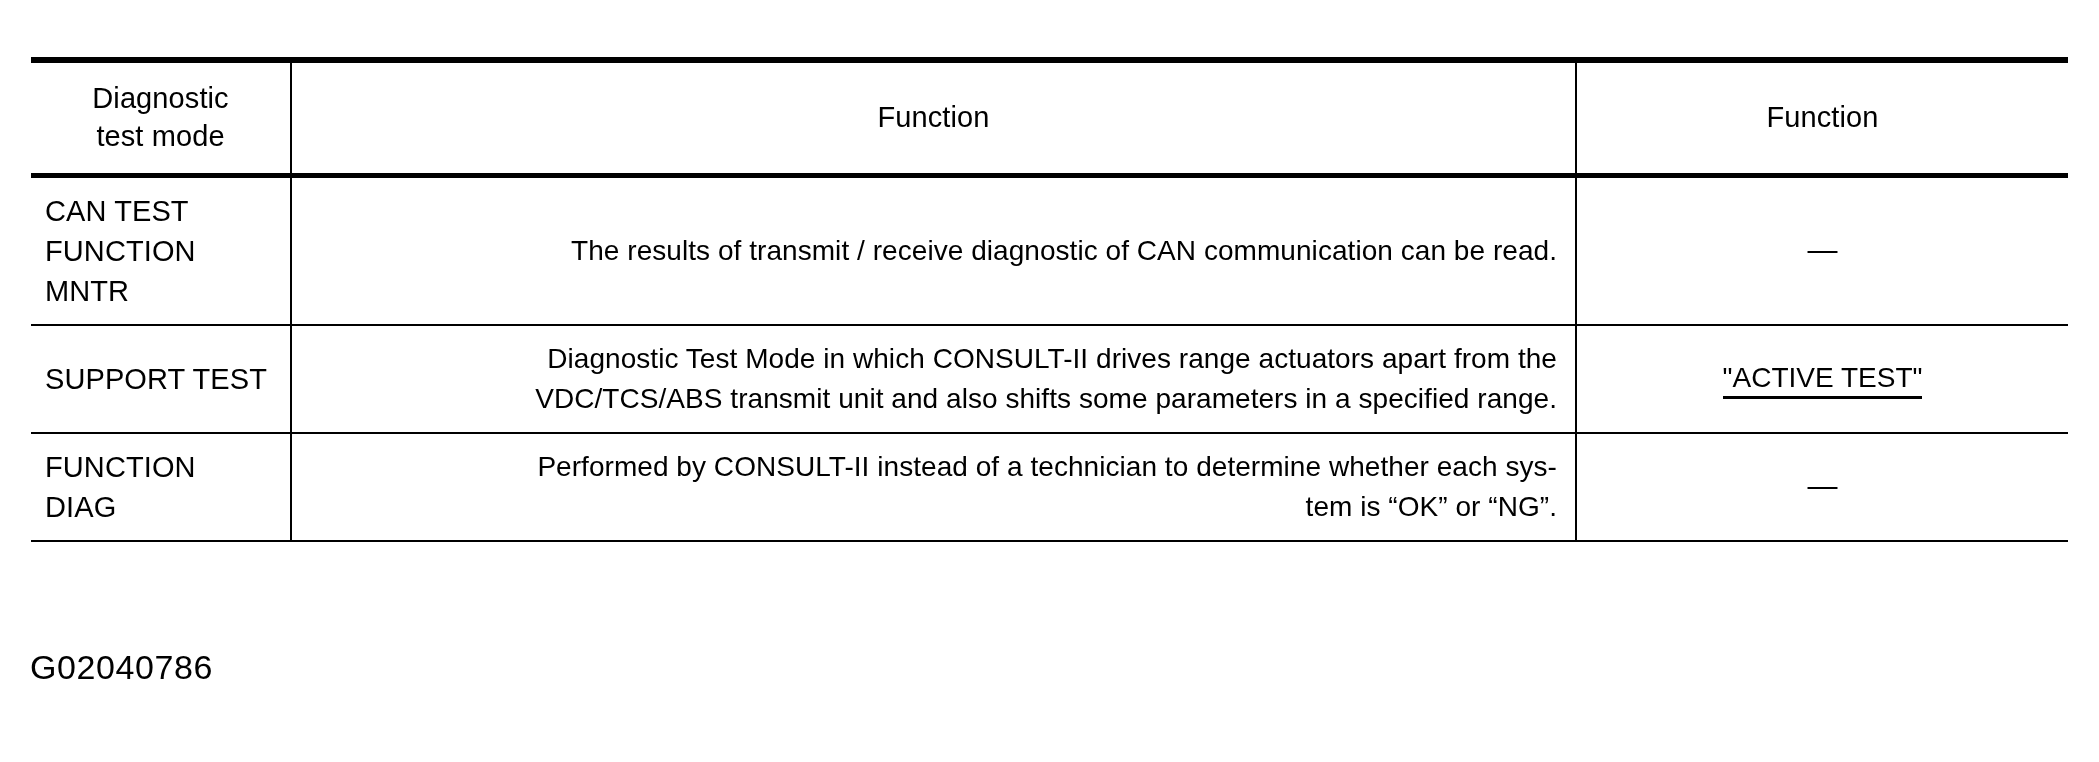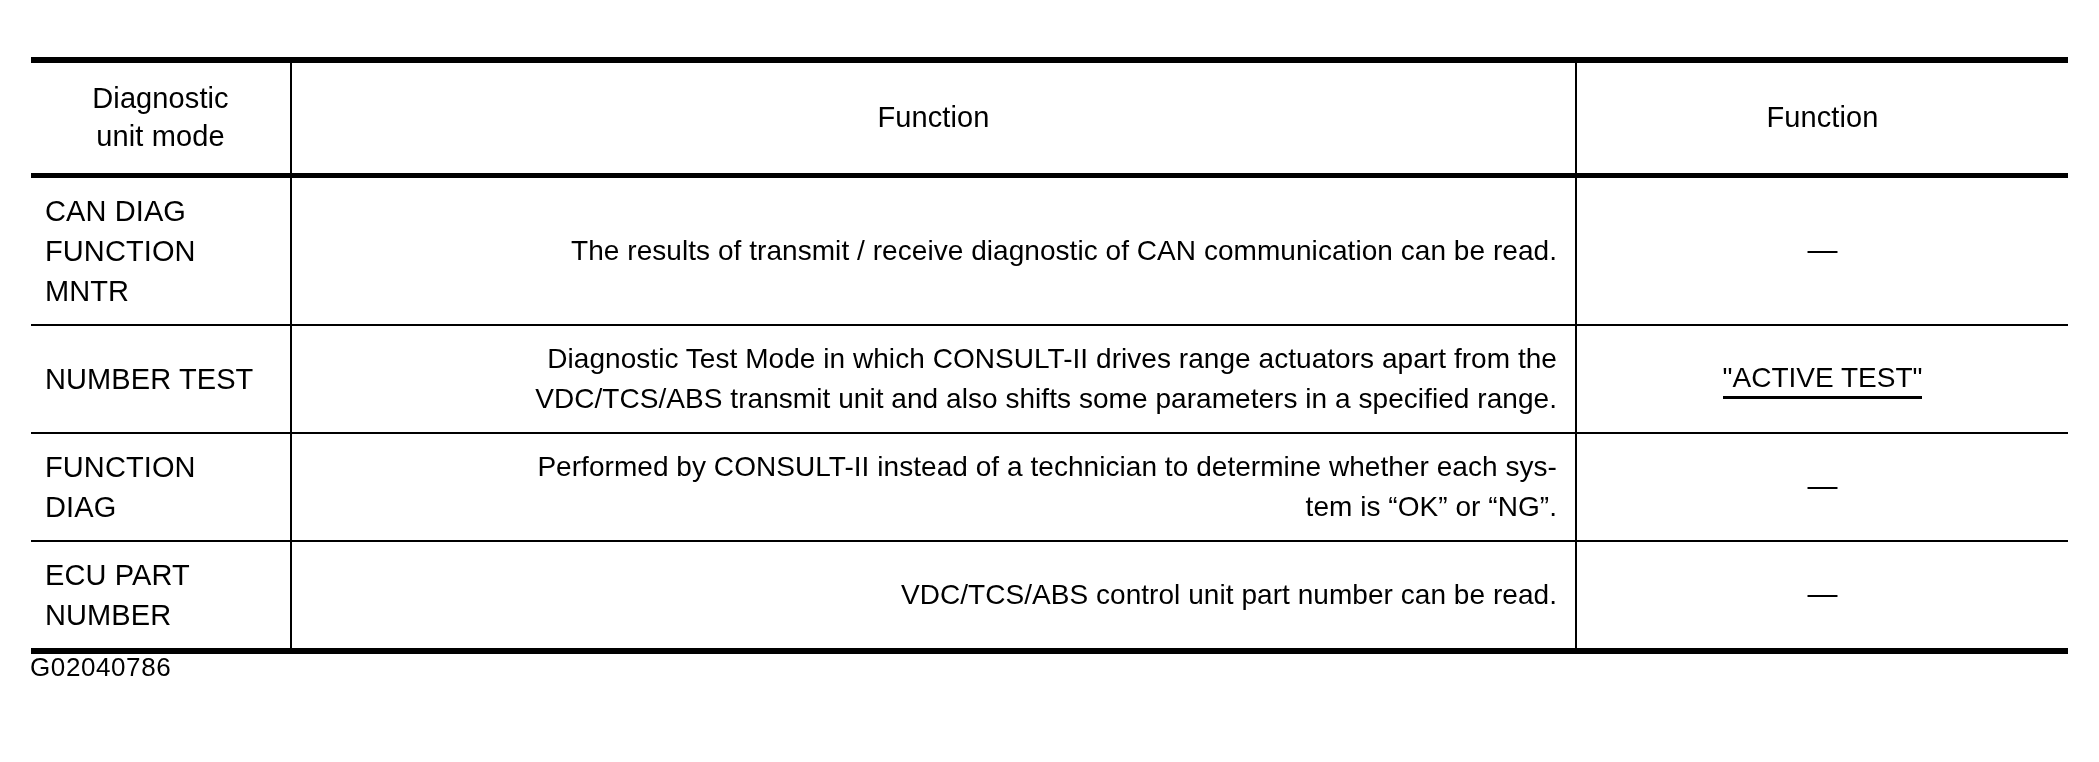--- a/index.html
+++ b/index.html
@@ -133,21 +133,21 @@
   .r-can     { height: 122px; }
   .r-active  { height: 88px; }
   .r-func    { height: 86px; }
   .r-ecu     { height: 92px; }
 
   
   .fig-caption {
     position: absolute;
     left: 30px;
     top: 652px;
-    font-size: 26px;
+    font-size: 34px;
     line-height: 30px;
     letter-spacing: 0.6px;
     white-space: nowrap;
   }
 </style>
 </head>
 <body>
 
 <div id="sheet">
 
@@ -156,58 +156,58 @@
       <col class="c-mode">
       <col class="c-func">
       <col class="c-ref">
     </colgroup>
 
     <thead>
       <tr class="row-head">
         <th class="cell-mode">
           <span class="head-text head-mode">
             <span>Diagnostic</span><br>
-            <span>unit mode</span>
+            <span>test mode</span>
           </span>
         </th>
         <th class="cell-func">
           <span class="head-text">Function</span>
         </th>
         <th class="cell-ref">
           <span class="head-text">Function</span>
         </th>
       </tr>
     </thead>
 
     <tbody>
 
       <tr class="row-body r-can">
         <td class="cell-mode">
           <span class="mode-text">
-            <span>CAN DIAG</span><br>
+            <span>CAN TEST</span><br>
             <span>FUNCTION</span><br>
             <span>MNTR</span>
           </span>
         </td>
         <td class="cell-func">
           <span class="func-text">
             <span>The results of transmit / receive diagnostic of CAN communication can be read.</span>
           </span>
         </td>
         <td class="cell-ref">
           <span class="ref-text">
             <span class="ref-dash">—</span>
           </span>
         </td>
       </tr>
 
       <tr class="row-body r-active">
         <td class="cell-mode">
           <span class="mode-text">
-            <span>NUMBER TEST</span>
+            <span>SUPPORT TEST</span>
           </span>
         </td>
         <td class="cell-func">
           <span class="func-text">
             <span>Diagnostic Test Mode in which CONSULT-II drives range actuators apart from the</span><br>
             <span>VDC/TCS/ABS transmit unit and also shifts some parameters in a specified range.</span>
           </span>
         </td>
         <td class="cell-ref">
           <span class="ref-text">
@@ -229,36 +229,18 @@
             <span>tem is “OK” or “NG”.</span>
           </span>
         </td>
         <td class="cell-ref">
           <span class="ref-text">
             <span class="ref-dash">—</span>
           </span>
         </td>
       </tr>
 
-      <tr class="row-body r-ecu row-last">
-        <td class="cell-mode">
-          <span class="mode-text">
-            <span>ECU PART</span><br>
-            <span>NUMBER</span>
-          </span>
-        </td>
-        <td class="cell-func">
-          <span class="func-text">
-            <span>VDC/TCS/ABS control unit part number can be read.</span>
-          </span>
-        </td>
-        <td class="cell-ref">
-          <span class="ref-text">
-            <span class="ref-dash">—</span>
-          </span>
-        </td>
-      </tr>
     </tbody>
   </table>
 
   <div class="fig-caption">G02040786</div>
 
 </div>
 
 </body></html>

